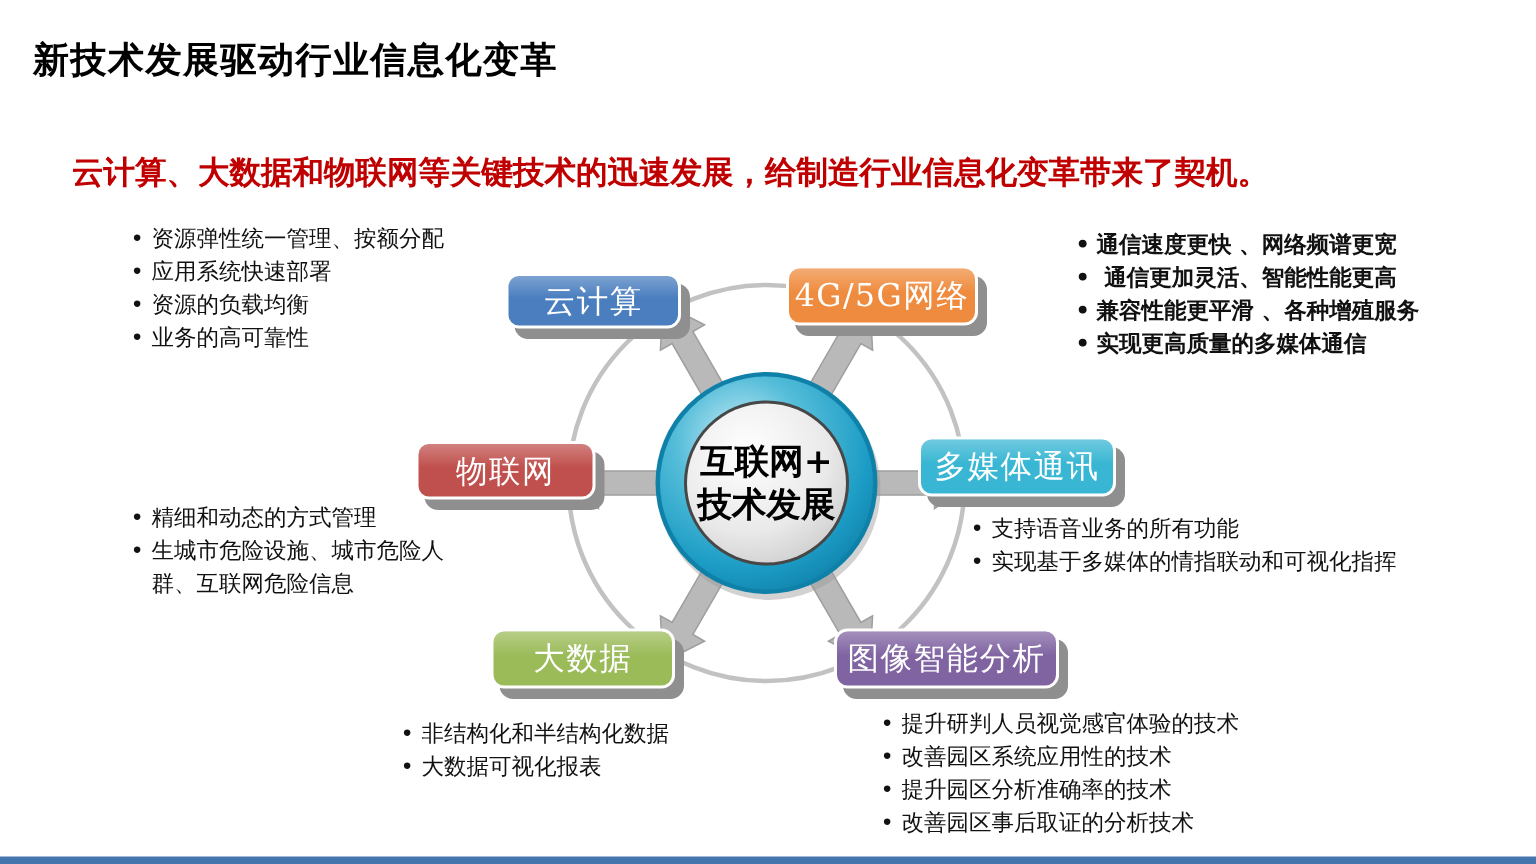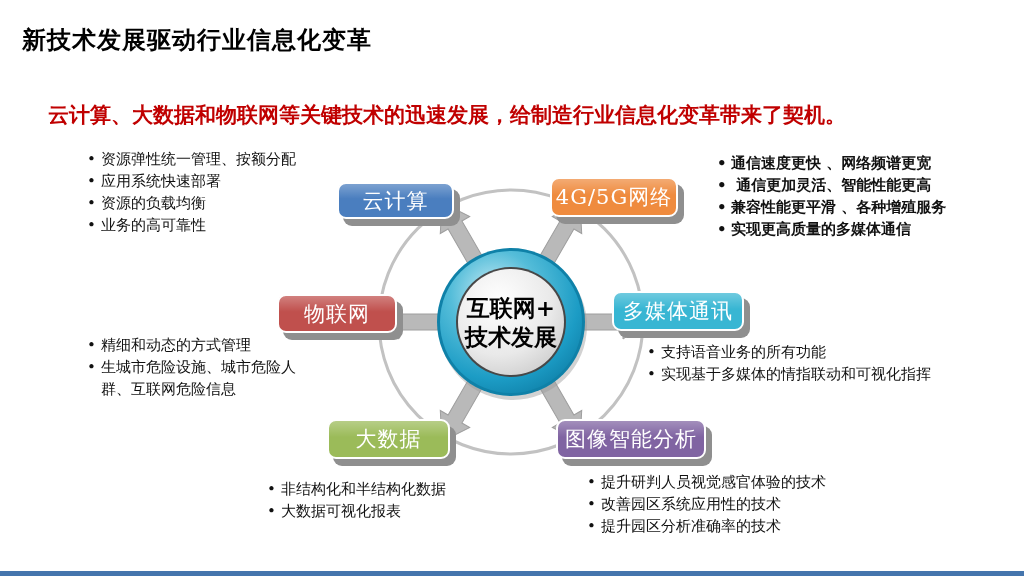--- a/index.html
+++ b/index.html
@@ -34,21 +34,21 @@
   
   .node{
     z-index:2;display:flex;align-items:center;justify-content:center;
     color:#fff;font-family:"DejaVu Serif",serif;font-size:21px;
     border-radius:9px;border:2px solid #fff;
     box-shadow:6px 7px 0 #8f8f8f;
     background-image:linear-gradient(rgba(255,255,255,.28),rgba(255,255,255,0) 45%);
     box-sizing:border-box;letter-spacing:1px;white-space:nowrap;
   }
   #node-cloud   {left:337px;top:182px;width:117px;height:37px;}
-  #node-g5      {left:550px;top:177px;width:128px;height:40px;text-align:center;}
+  #node-g5      {left:524px;top:177px;width:128px;height:40px;text-align:center;}
   #node-iot     {left:277px;top:294px;width:120px;height:39px;font-family:Liberation Mono, monospace;}
   #node-mm      {left:612px;top:291px;width:132px;height:40px;}
   #node-bigdata {left:327px;top:419px;width:123px;height:40px;}
   #node-image   {left:556px;top:419px;width:150px;height:40px;}
 
   
   ul.bullets{
     z-index:2;margin:0;padding:0;list-style:none;
     font-family:"DejaVu Serif",serif;font-size:15px;color:#111;
     line-height:22px;
@@ -139,15 +139,16 @@
     <li>实现基于多媒体的情指联动和可视化指挥</li>
   </ul>
 <ul class="abs bullets" id="list-bigdata">
     <li>非结构化和半结构化数据</li>
     <li>大数据可视化报表</li>
   </ul>
 <ul class="abs bullets" id="list-image">
     <li>提升研判人员视觉感官体验的技术</li>
     <li>改善园区系统应用性的技术</li>
     <li>提升园区分析准确率的技术</li>
+    <li>改善园区事后取证的分析技术</li>
   </ul>
 
 <div class="abs" id="footer-bar" style="background-color: rgb(69, 117, 173);"></div>
 
 </body></html>

